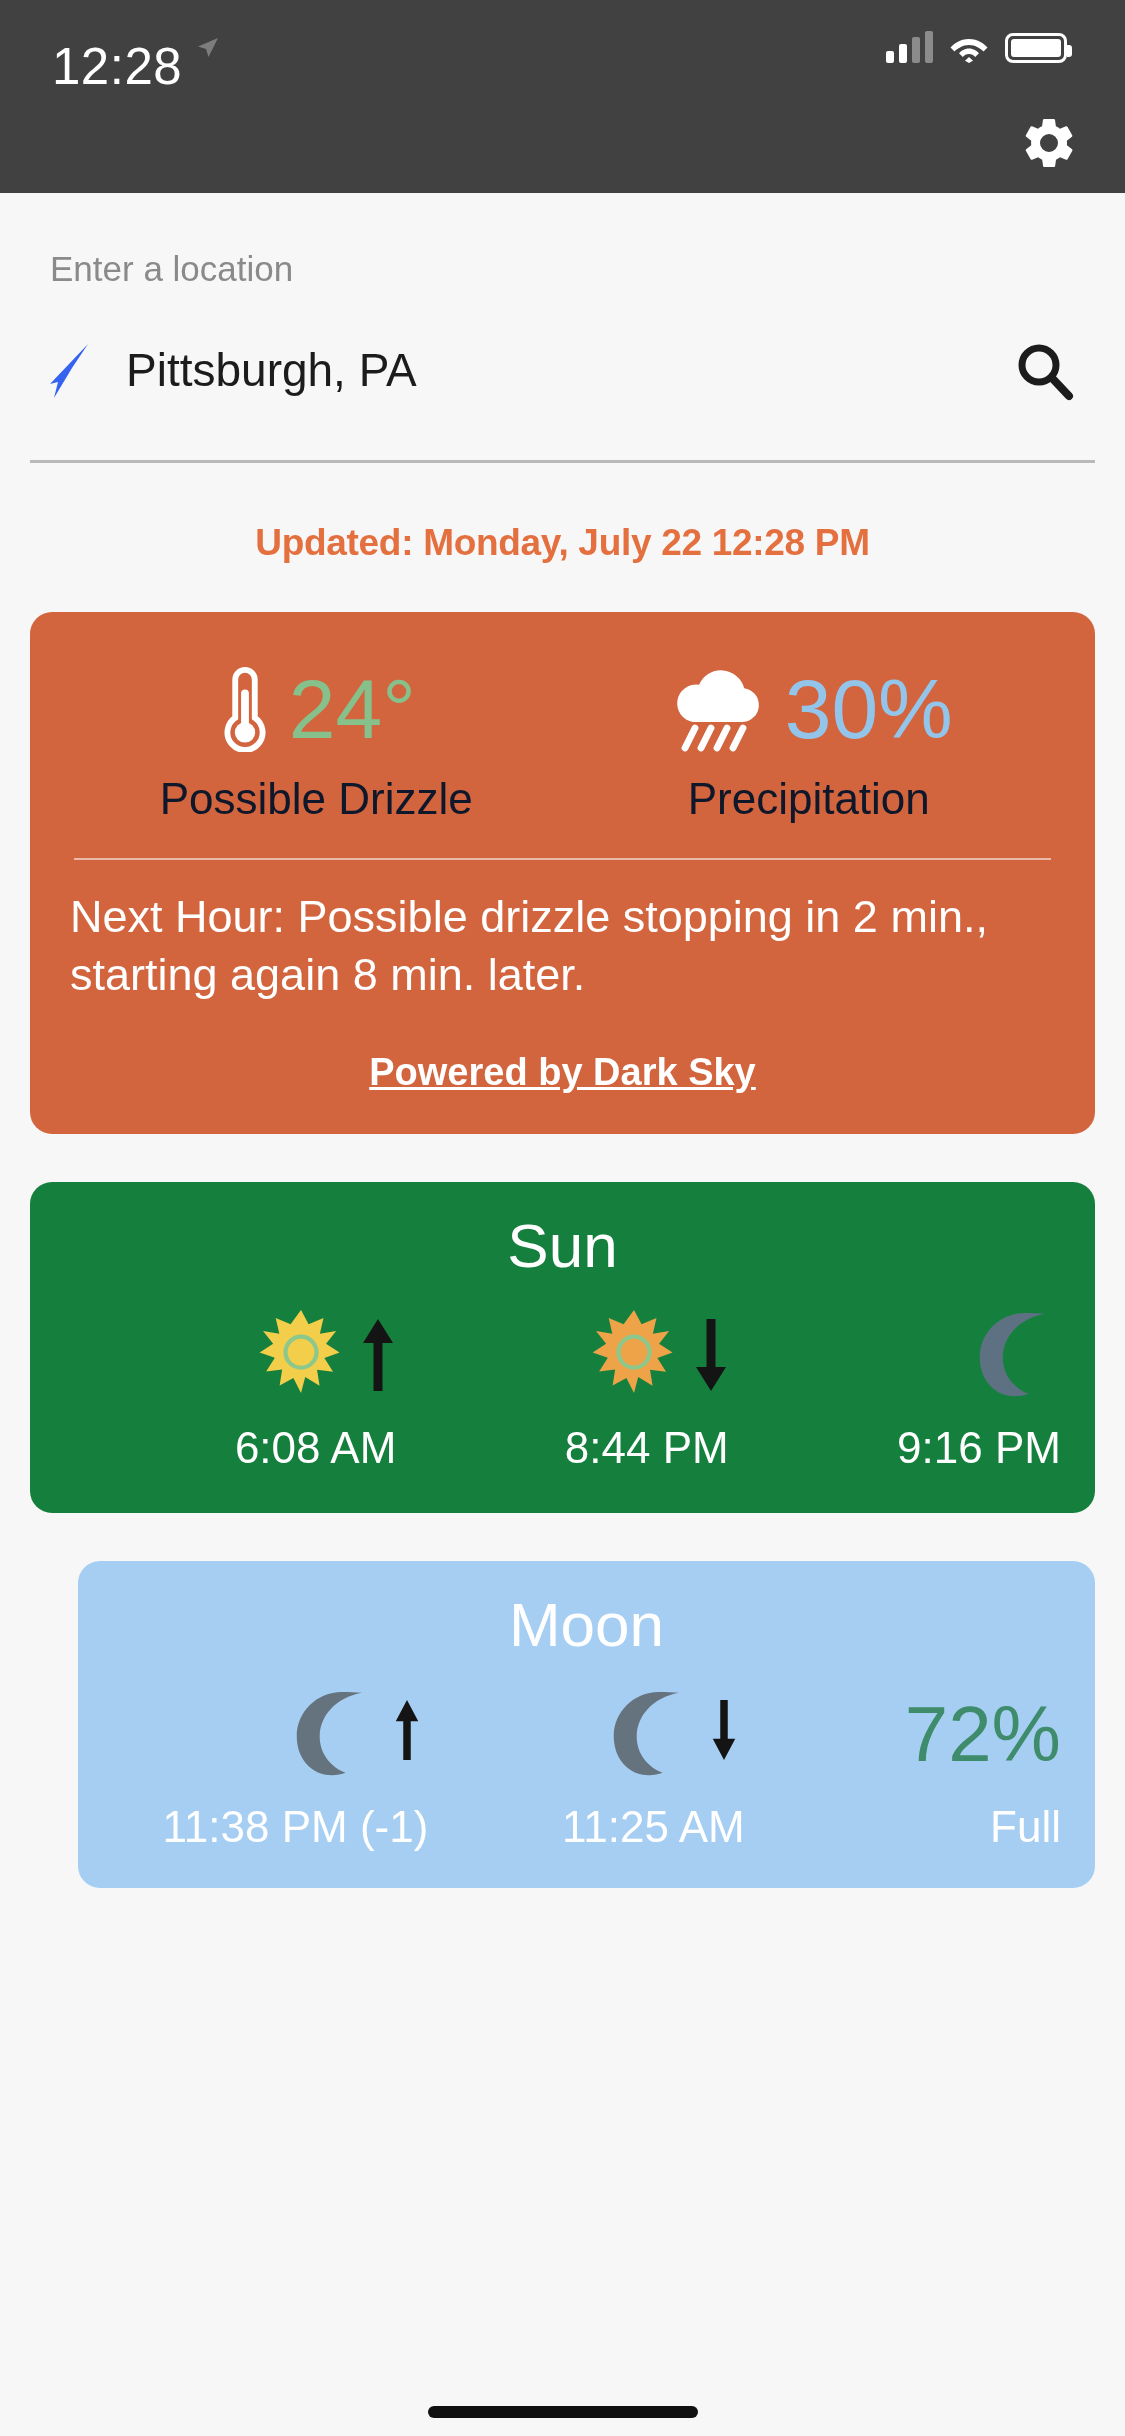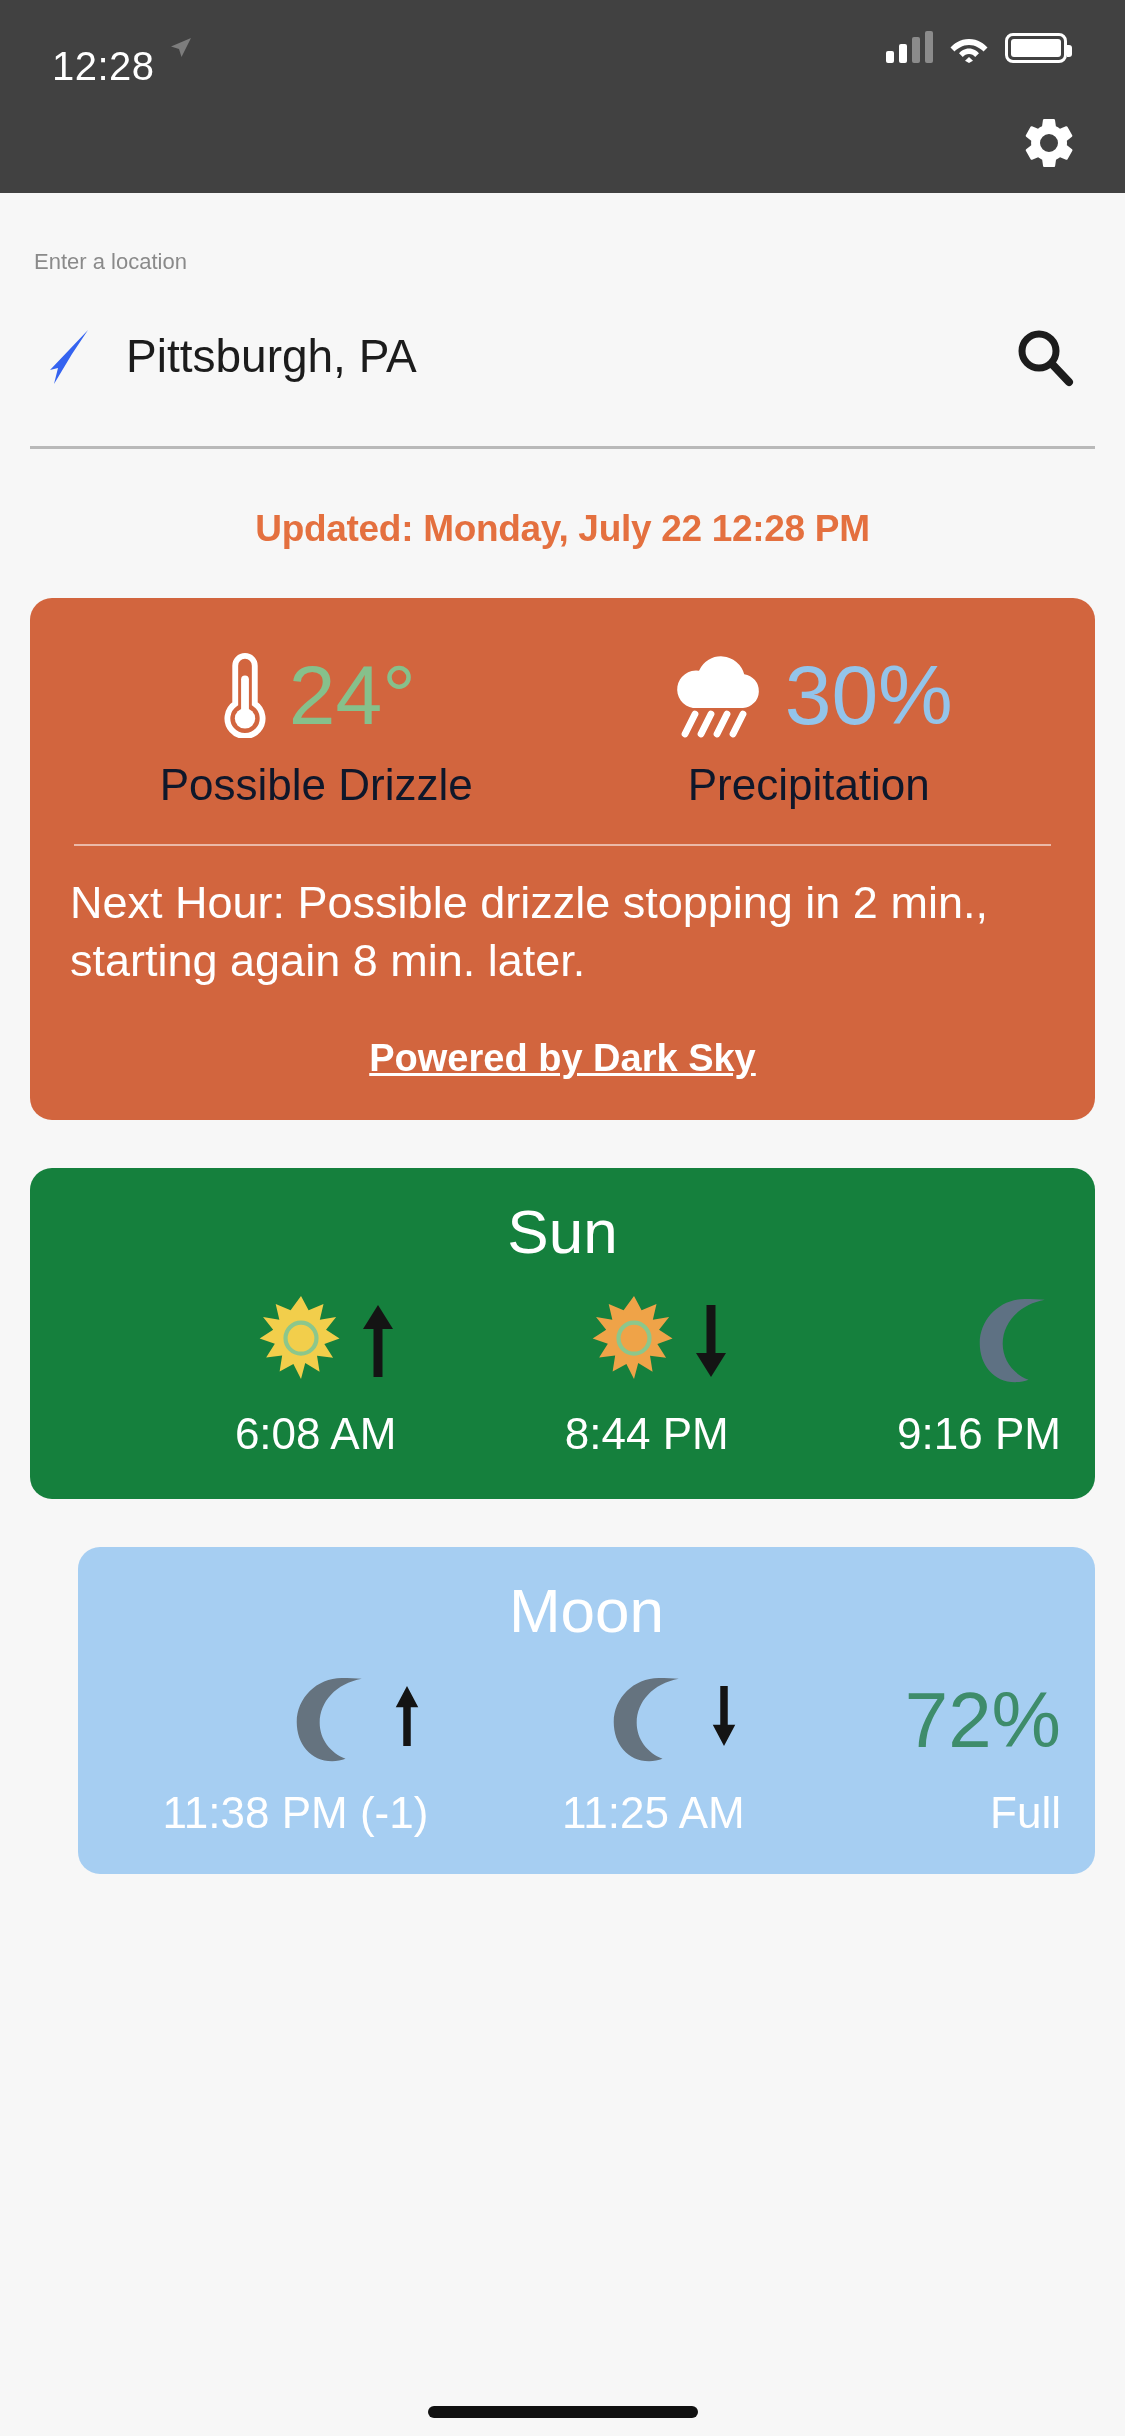--- a/index.html
+++ b/index.html
@@ -11,21 +11,21 @@
     position:relative;
   }
 
   
   .statusbar{
     height:96px; background:#414141; color:#fff;
     display:flex; align-items:center; justify-content:space-between;
     padding:0 58px 0 52px; position:relative;
   }
   .sb-left{ display:flex; align-items:center; gap:14px; }
-  .sb-time{ font-size:40px; font-weight:400; letter-spacing:0.5px;margin-top:36px; }
+  .sb-time{ font-size:51px; font-weight:400; letter-spacing:0.5px;margin-top:36px; }
   .sb-loc{ width:24px; height:24px; }
   .sb-right{ display:flex; align-items:center; gap:16px; }
   .bars{ display:flex; align-items:flex-end; gap:5px; height:30px; }
   .bars i{ display:block; width:8px; background:#fff; border-radius:2px; }
   .bars i:nth-child(1){ height:12px; }
   .bars i:nth-child(2){ height:19px; }
   .bars i:nth-child(3){ height:26px; background:#8b8b8b; }
   .bars i:nth-child(4){ height:32px; background:#8b8b8b; }
   .wifi{ width:40px; height:30px; }
   .battery{
@@ -47,21 +47,21 @@
   .appbar-title{ color:#fff; font-size:50px; font-weight:400; }
   .gear-btn{
     position:absolute; right:38px; top:50%; transform:translateY(-50%);
     width:76px; height:76px; display:flex; align-items:center; justify-content:center;
   }
 
   
   .content{ padding:0 30px; }
 
   .field-label{
-    color:#8A8A8A; font-size:22px; margin-top:56px; margin-left:4px;
+    color:#8A8A8A; font-size:35px; margin-top:56px; margin-left:20px;
   }
   .loc-row{
     display:flex; align-items:center; margin-top:38px; padding:0 4px;
     height:86px;
   }
   .loc-arrow{ width:64px; height:64px; flex:0 0 64px; }
   .loc-value{
     flex:1; color:#1C1C1C; font-size:46px; margin-left:28px;
   }
   .search-icon{ width:62px; height:62px; flex:0 0 62px; margin-right:16px; }

